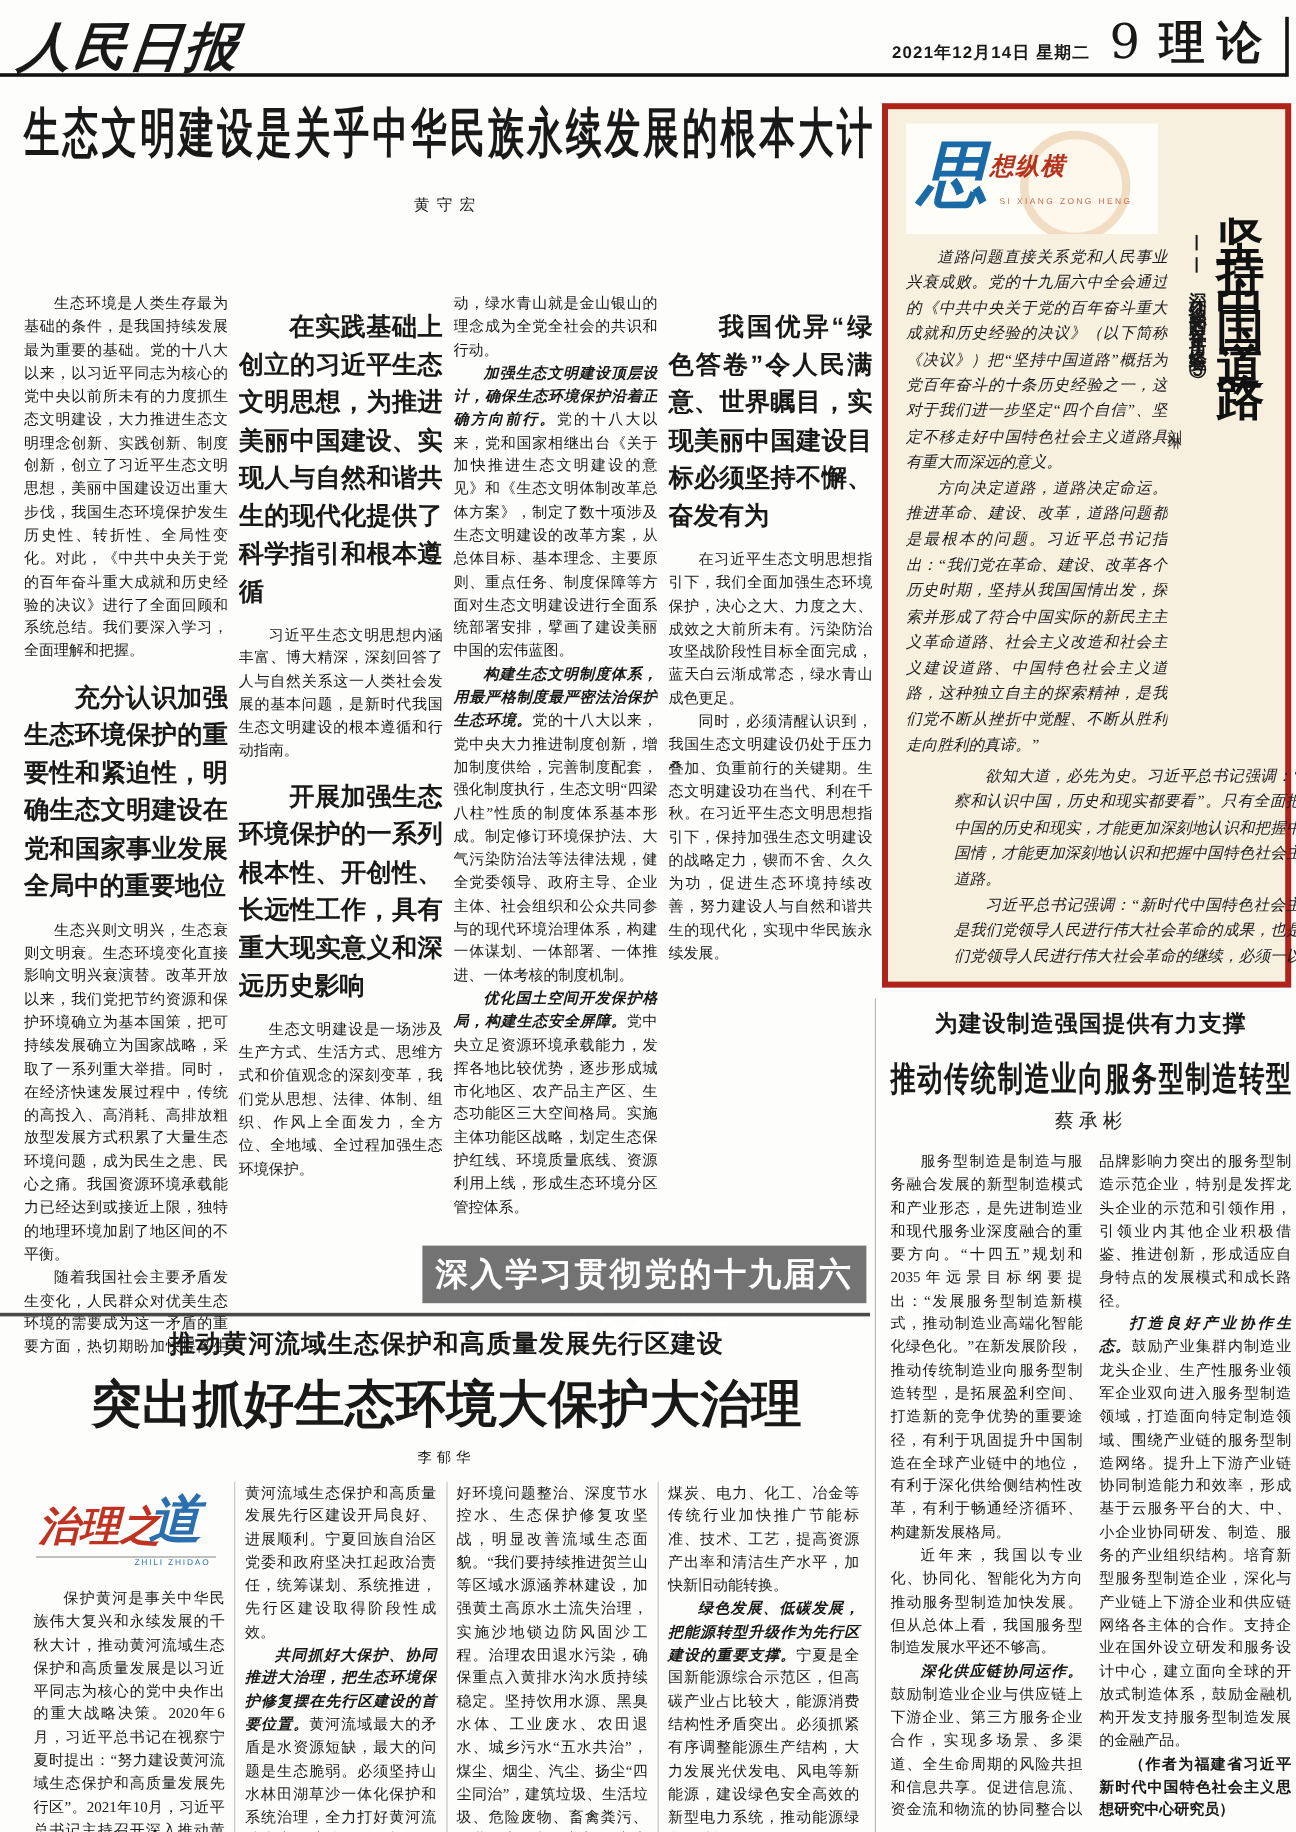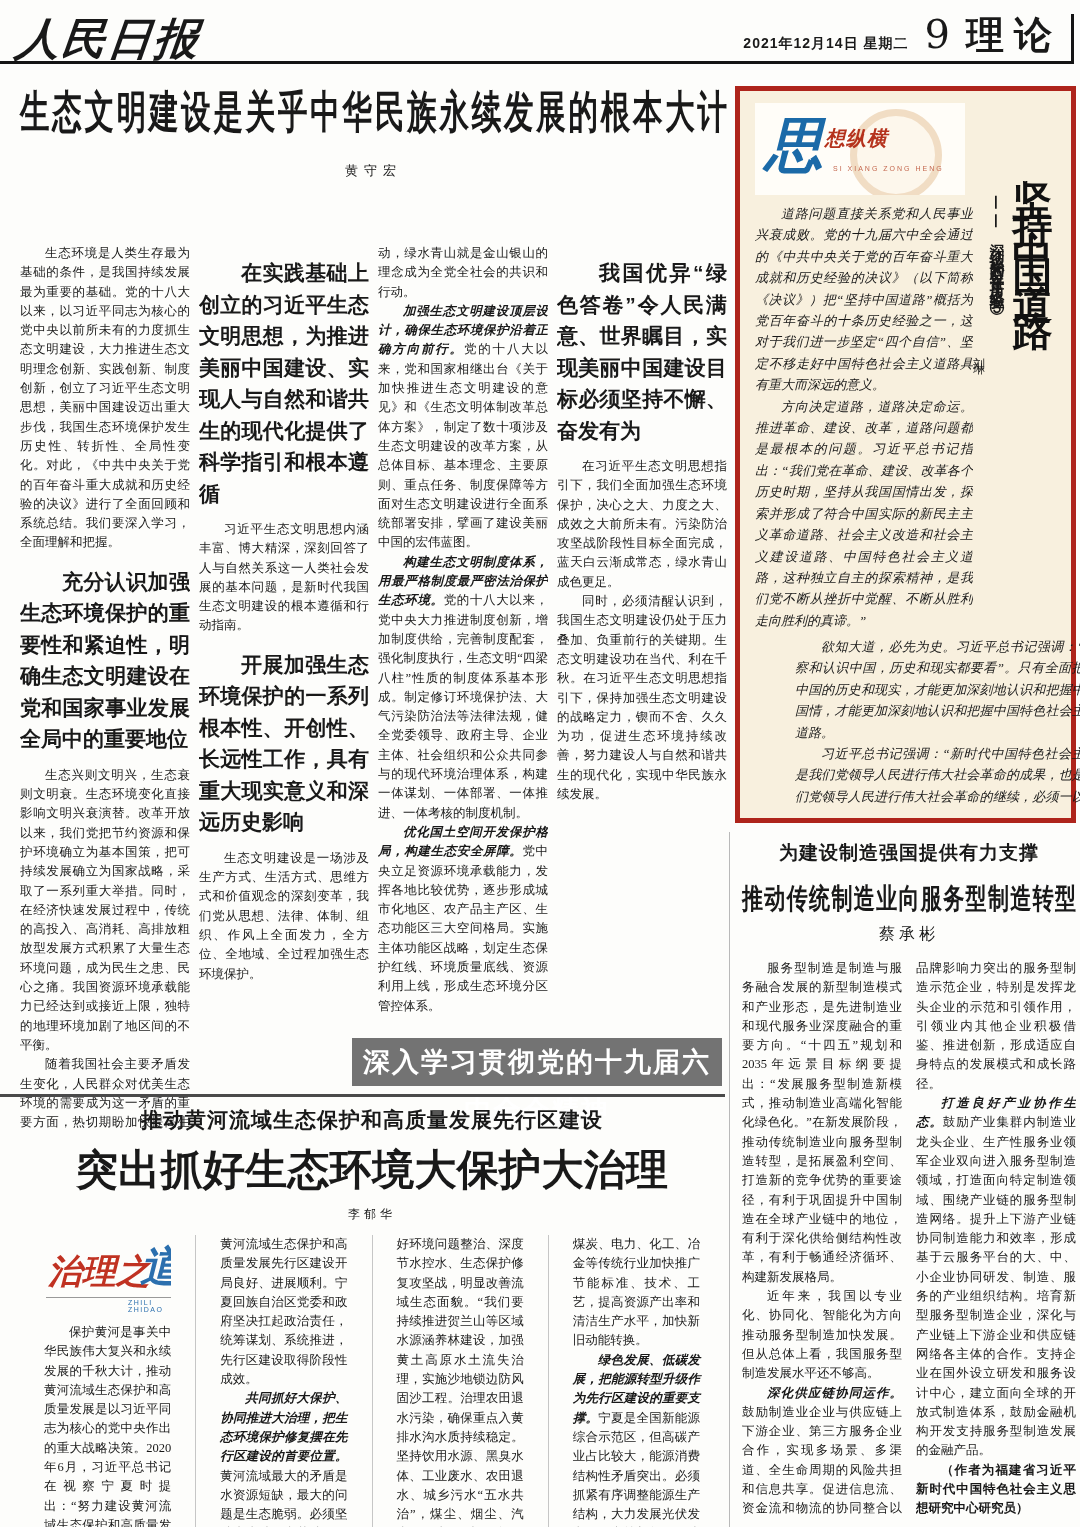--- a/index.html
+++ b/index.html
@@ -72,21 +72,21 @@
   .zl .baseline{position:absolute;left:2px;top:62px;width:150px;height:1px;background:#999;}
   .zl .sub{left:84px;top:64px;color:#2b6fae;}
   
   .hdiv{position:absolute;left:0;top:1094px;width:725px;height:3px;background:#4a4a4a;}
   .yr{position:absolute;left:20px;top:1106px;width:704px;}
   .yr-kicker{font-family:"Liberation Sans",sans-serif;font-weight:bold;font-size:21px;text-align:center;letter-spacing:1px;}
   .yr-headline{font-family:Liberation Mono, monospace;font-weight:900;font-size:42px;margin:8px 0 0;
                text-align:justify;text-align-last:justify;padding:0 56px;}
   .yr-byline{margin-top:8px;text-align:center;font-size:12px;letter-spacing:4px;}
   .yr-cols{display:flex;margin-top:12px;}
-  .yr-col{width:160px;padding:0 24px;height:292px;overflow:hidden;}
+  .yr-col{width:160px;padding:0 8px;height:292px;overflow:hidden;}
   .yr-col + .yr-col{border-left:1px solid #c6c6c6;}
 </style>
 </head>
 <body>
 
 <div class="page">
 
   <div class="mast-logo">人民日报</div>
   <div class="mast-right">
     <span class="mast-date">2021年12月14日  星期二</span>

